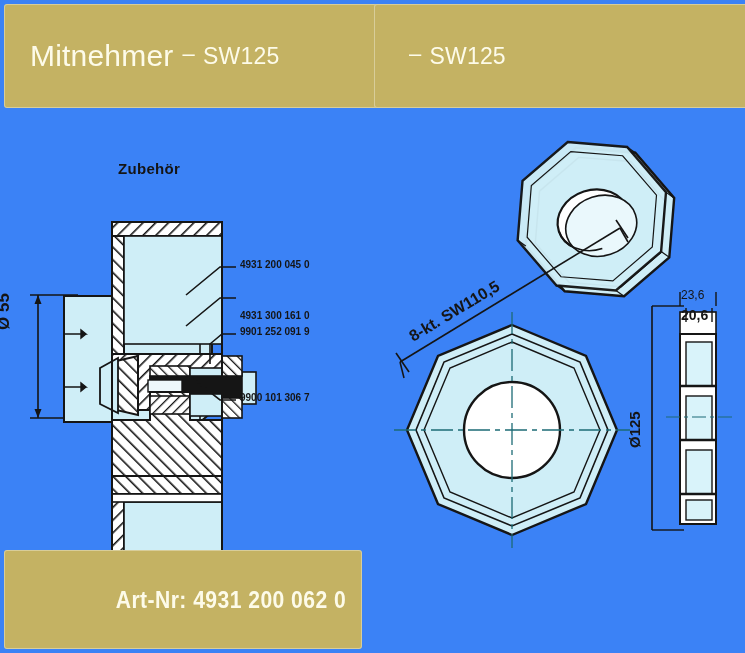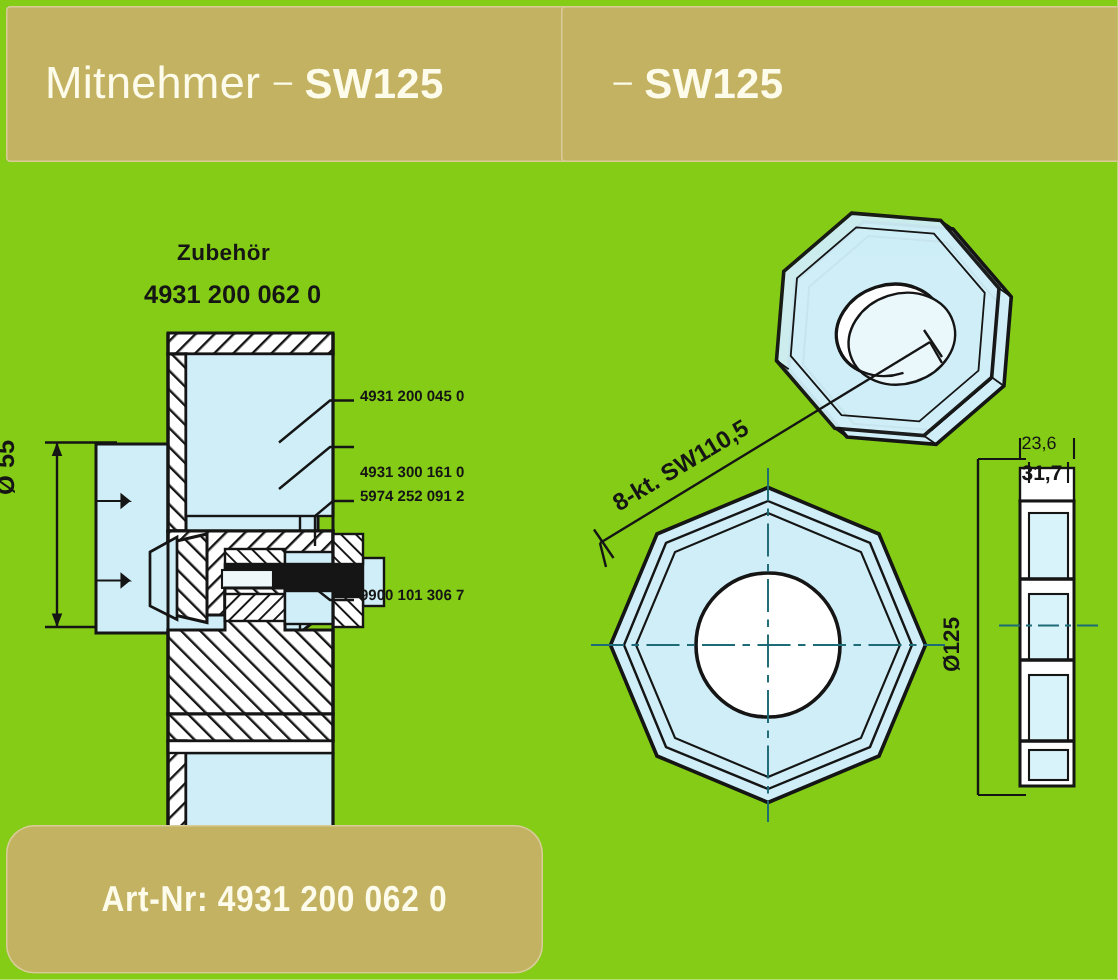--- a/index.html
+++ b/index.html
@@ -3,46 +3,45 @@
 <meta charset="utf-8">
 <style>
   html,body{margin:0;padding:0;}
   body{
     width:745px;height:653px;
     background:#ffffff;
     font-family:"Liberation Sans", sans-serif;
     overflow:hidden;
     position:relative;
   }
-  .page{position:relative;width:745px;height:653px;background:#84cc16;}
+  .page{position:relative;width:745px;height:653px;background:#3b82f6;}
 
   
   .gold{
     position:absolute;
     background:#c4b263;
     border-radius:3px;
     box-shadow:0 0 0 1px rgba(255,255,255,0.35) inset;
   }
   .gold-title{
     display:flex;align-items:center;
     padding-left:26px;
     color:#fdfbe9;
     letter-spacing:0.2px;
   }
   .t-main{font-size:30px;font-weight:400;}
   .t-dash{font-size:22px;font-weight:400;margin:0 8px 0 9px;position:relative;top:-2px;}
-  .t-code{font-size:28px;font-weight:bold;}
+  .t-code{font-size:23px;font-weight:normal;}
 
   .gold-art{
-    display:flex;align-items:center;justify-content:center;
+    display:flex;align-items:center;justify-content:flex-end;
     color:#fdfbe9;
     font-size:24px;font-weight:bold;
     font-family:"Liberation Sans Narrow","Liberation Sans",sans-serif;
     transform-origin:center;
-    border-radius:19px;
   }
   .art-txt{display:inline-block;transform:scaleX(0.88);letter-spacing:0.5px;}
 
   #hdr-left{left:4px;  top:4px;  width:358px; height:104px;}
   #hdr-right{left:374px;top:4px; width:367px; height:104px;}
   #art-left{left:4px;  top:550px;width:358px; height:99px;}
   #art-right{left:374px;top:550px;width:367px;height:99px;}
 
   
   .draw{position:absolute;left:0;top:110px;width:745px;height:440px;}
@@ -254,31 +253,30 @@
           <line x1="716" y1="196" x2="716" y2="182"></line>
           <line x1="686" y1="212" x2="686" y2="198"></line>
           <line x1="712" y1="212" x2="712" y2="198"></line>
         </g>
       </g>
     </svg>
 
   </div>
 
   <div class="lbl" id="zubehoer">Zubehör</div>
-  <div class="lbl" id="zubehoer-nr">4931 200 062 0</div>
 
   <div class="lbl callout" id="co1">4931 200 045 0</div>
   <div class="lbl callout" id="co2">4931 300 161 0</div>
-  <div class="lbl callout" id="co3">5974 252 091 2</div>
+  <div class="lbl callout" id="co3">9901 252 091 9</div>
   <div class="lbl callout" id="co4">9900 101 306 7</div>
 
   <div class="lbl" id="d55">Ø 55</div>
 
   <div class="lbl" id="d8kt">8-kt. SW110,5</div>
   <div class="lbl" id="d125">Ø125</div>
   <div class="lbl" id="d236">23,6</div>
-  <div class="lbl" id="d206">31,7</div>
+  <div class="lbl" id="d206">20,6</div>
 
   <div class="gold gold-art" id="art-left">
     <span class="art-txt">Art-Nr: 4931 200 062 0</span>
   </div>
 
 </div>
 
 </body></html>

